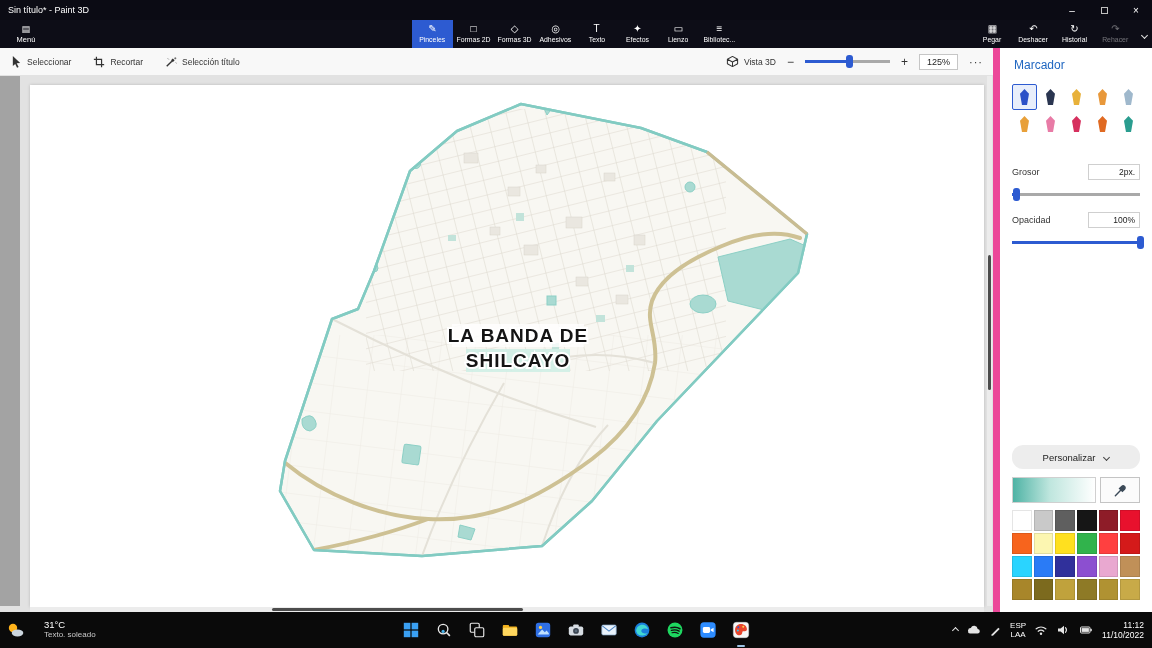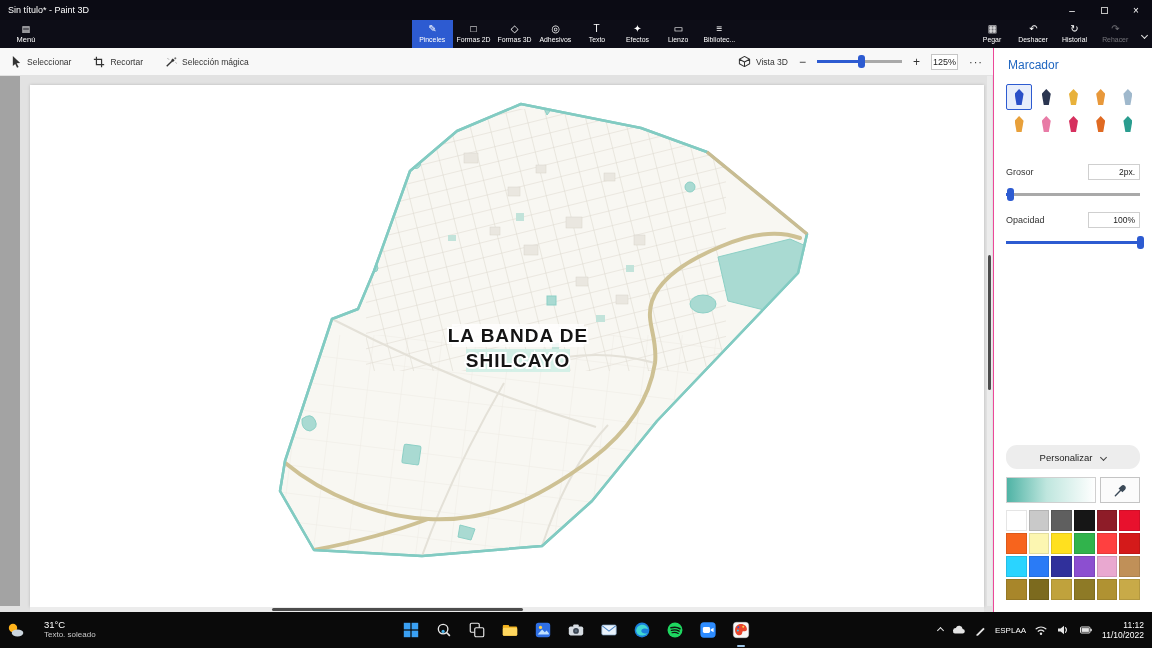--- a/index.html
+++ b/index.html
@@ -36,38 +36,38 @@
   .canvas-col{width:993px;position:relative;background:#e2e2e2}
 
   
   .subtoolbar{position:absolute;top:0;left:0;right:0;height:28px;background:#f8f8f8;border-bottom:1px solid #e2e2e2;display:flex;align-items:center;z-index:20}
   .sub-btn{display:flex;align-items:center;gap:5px;font-size:8.5px;color:#333;padding:0 11px;height:100%}
   .sub-right{margin-left:auto;display:flex;align-items:center;gap:11px;padding-right:10px}
   .zoom-wrap{position:relative;width:85px;height:13px}
   .slider .track{position:absolute;top:5px;left:0;right:0;height:2.5px;background:#a9a9a9}
   .slider .fill{position:absolute;top:5px;left:0;height:2.5px;background:#2d5bd1}
   .slider .thumb{position:absolute;top:0;width:7px;height:13px;border-radius:3px;background:#2d5bd1;transform:translateX(-3px)}
-  .zoom-box{border:1px solid #c6c6c6;background:#fff;font-size:9px;padding:2px 1px;color:#222}
+  .zoom-box{border:1px solid #c6c6c6;background:#fff;font-size:9px;padding:2px 7px;color:#222}
   .more-btn{font-size:11px;color:#333;letter-spacing:1px;line-height:8px}
   .pm{font-size:12px;color:#333}
 
   
   .canvas-area{position:absolute;top:28px;left:0;right:0;bottom:0;background:#e2e2e2;overflow:hidden}
   .left-strip{position:absolute;left:0;top:0;bottom:6px;width:20px;background:#a3a3a3}
   .left-chevron{position:absolute;left:31px;top:302px;font-size:30px;color:#8f8f8f;line-height:30px}
   .canvas-white{position:absolute;left:30px;top:9px;width:954px;height:522px;background:#fff;box-shadow:0 0 3px rgba(0,0,0,.18)}
   .map-svg{position:absolute;left:236px;top:10px}
   .map-svg text{font-family:"Liberation Sans",sans-serif}
   .vscroll{position:absolute;right:1px;top:0;bottom:6px;width:5px;background:#ececec}
   .vthumb{position:absolute;left:1px;top:179px;width:3px;height:135px;background:#4c4c4c;border-radius:2px}
   .hscroll{position:absolute;left:30px;width:954px;bottom:0;height:5px;background:#ececec}
   .hthumb{position:absolute;left:242px;top:1px;width:251px;height:3px;background:#4c4c4c;border-radius:2px}
 
   
-  .right-panel{width:159px;background:#fff;border-left:1px solid #ec4899;position:relative;overflow:hidden}
+  .right-panel{width:159px;background:#fff;border-left:7px solid #ec4899;position:relative;overflow:hidden}
   .panel-title{position:absolute;top:10px;left:14px;font-size:12px;color:#1f66c0}
   .brush-grid{position:absolute;top:36px;left:12px;right:11px;display:grid;grid-template-columns:repeat(5,1fr);gap:1px}
   .brush-cell{height:26px;display:flex;align-items:center;justify-content:center;border:1px solid transparent;border-radius:2px}
   .brush-cell.active{border-color:#2d5bd1;background:#e8eefb}
   .pen{width:9px;height:16px;clip-path:polygon(50% 0,100% 30%,78% 100%,22% 100%,0 30%)}
   .field{position:absolute;left:12px;right:12px;display:flex;justify-content:space-between;align-items:center;font-size:9px;color:#333}
   .valbox{width:52px;height:16px;border:1px solid #cfcfcf;font-size:8.5px;display:flex;align-items:center;justify-content:flex-end;padding-right:4px;background:#fff;color:#222}
   #f-grosor{top:116px}
   #s-grosor{top:140px}
   #f-opac{top:164px}
@@ -83,21 +83,21 @@
   
   .taskbar{position:absolute;left:0;right:0;bottom:0;height:36px;background:#0a0a0a;color:#fff;z-index:40}
   .weather{position:absolute;left:6px;top:0;height:36px;display:flex;align-items:center;gap:20px}
   .weather-txt{display:flex;flex-direction:column;line-height:10px}
   .weather-temp{font-size:9.5px}
   .weather-desc{font-size:8px;color:#c9c9c9}
   .task-icons{position:absolute;left:50%;top:0;transform:translateX(-50%);height:36px;display:flex;align-items:center;gap:7px}
   .ticon{width:26px;height:26px;display:flex;align-items:center;justify-content:center;position:relative;border-radius:4px}
   .ticon.active::after{content:"";position:absolute;bottom:-4px;left:9px;width:8px;height:2px;background:#9cc3e5;border-radius:1px}
   .tray{position:absolute;right:8px;top:0;height:36px;display:flex;align-items:center;gap:8px}
-  .lang{display:flex;flex-direction:row;align-items:center;font-size:8px;line-height:9px}
+  .lang{display:flex;flex-direction:column;align-items:center;font-size:8px;line-height:9px}
   .clock{display:flex;flex-direction:column;align-items:flex-end;font-size:8.5px;line-height:10px}
 </style>
 </head>
 <body>
 
 <div class="screen">
 
   <div class="titlebar">
     <div class="title">Sin título* - Paint 3D</div>
     <div class="win-btn">
@@ -189,21 +189,21 @@
               <path d="M4 1 V10 H13 M1 4 H10 V13" stroke="#333" fill="none" stroke-width="1.4"></path>
             </svg>
           <span>Recortar</span>
         </div>
         <div class="sub-btn">
           <svg width="12" height="12" viewBox="0 0 14 14">
               <line x1="2" y1="12" x2="8" y2="6" stroke="#333" stroke-width="1.6"></line>
               <rect x="7.6" y="3.6" width="3" height="3" transform="rotate(45 9.1 5.1)" fill="#333"></rect>
               <path d="M12 1.5 v2.4 M10.8 2.7 h2.4 M12.6 7.6 l1.2 1.2 M3.2 2.8 l1.2 1.2" stroke="#555" stroke-width="0.9"></path>
             </svg>
-          <span>Selección mágica</span>
+          <span>Selección título</span>
         </div>
         <div class="sub-right">
           <div class="sub-btn" style="padding:0">
             <svg width="13" height="13" viewBox="0 0 14 14">
                 <path d="M7 1.5 L12.5 4.5 V9.5 L7 12.5 L1.5 9.5 V4.5 Z M7 7.5 V12.5 M1.5 4.5 L7 7.5 L12.5 4.5" stroke="#333" stroke-width="1.1" fill="none" stroke-linejoin="round"></path>
               </svg>
             <span>Vista 3D</span>
           </div>
           <span class="pm">−</span>
           <div class="zoom-wrap slider">

